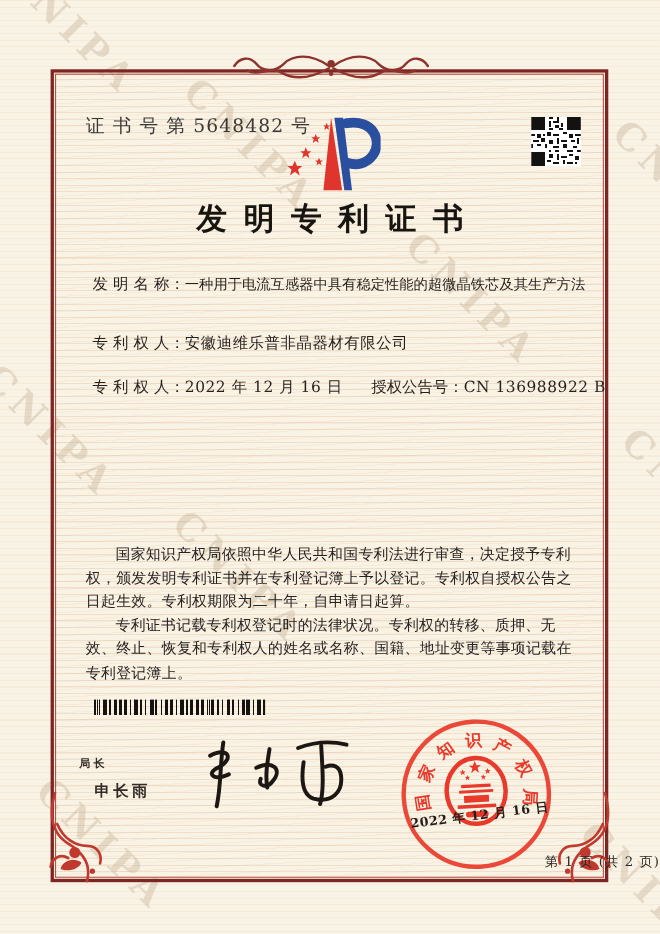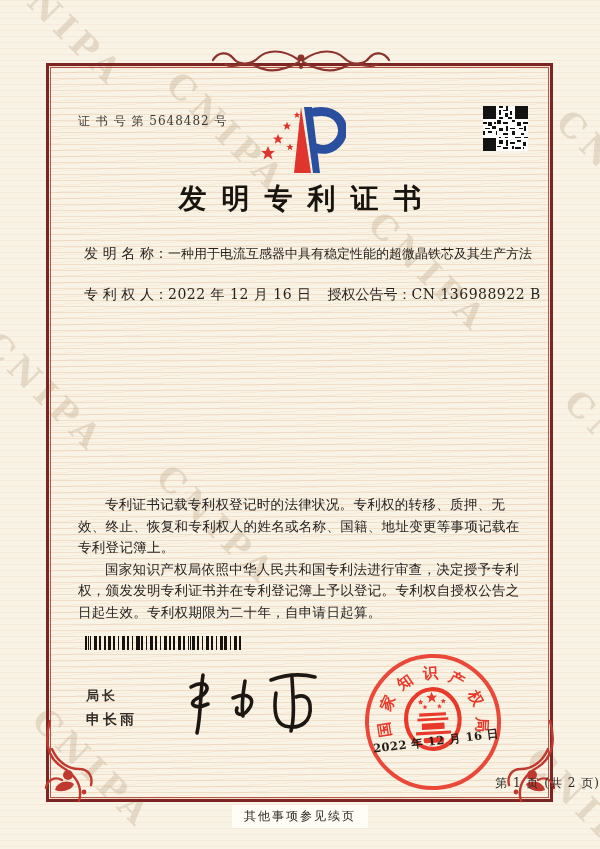--- a/index.html
+++ b/index.html
@@ -15,42 +15,42 @@
   
   .frame{position:absolute;left:46px;top:63px;width:501px;height:733px;
          border:3px solid #7d2523;z-index:2;
          background-image:repeating-linear-gradient(180deg, rgba(226,172,126,0.20) 0 1px, rgba(0,0,0,0) 1px 6px),
                           repeating-linear-gradient(177deg, rgba(226,172,126,0.12) 0 1px, rgba(0,0,0,0) 1px 7px);}
   .frame-inner{position:absolute;inset:1px;border:1px solid #b2544b;}
   .orn-top{position:absolute;left:210px;top:47px;z-index:3;}
   .orn-bl{position:absolute;left:40px;top:718px;z-index:3;transform:scaleX(-1);}
   .orn-br{position:absolute;left:498px;top:718px;z-index:3;}
   
-  .certno{position:absolute;left:78px;top:113px;z-index:4;font-size:12px;color:#3c3833;letter-spacing:1px;text-align:right;}
+  .certno{position:absolute;left:78px;top:103px;z-index:4;font-size:17px;color:#3c3833;letter-spacing:1px;text-align:right;}
   .logo{position:absolute;left:254px;top:103px;z-index:4;}
   .qr{position:absolute;left:483px;top:106px;z-index:4;}
   .title{position:absolute;left:0;top:180px;width:600px;z-index:4;text-align:center;
          font-size:28px;font-weight:700;letter-spacing:15px;text-indent:15px;color:#18140f;}
   .fields{position:absolute;left:84px;top:246px;width:460px;z-index:4;font-size:14px;color:#241f1a;}
-  .frow{margin-bottom:14px;line-height:15px;white-space:nowrap;}
+  .frow{margin-bottom:14px;line-height:26px;white-space:nowrap;}
   .frow.first{margin-bottom:26px;}
   .flabel{display:inline-block;width:70px;text-align:justify;text-align-last:justify;vertical-align:top;}
   .fcolon{display:inline-block;width:14px;vertical-align:top;}
   .fvalue{letter-spacing:0.5px;}
   .fvalue.long{font-size:13px;letter-spacing:0;}
-  .flabel.g2{margin-left:16px;}
+  .flabel.g2{margin-left:26px;}
   .paras{position:absolute;left:78px;top:494px;width:452px;z-index:4;
          font-size:13.5px;line-height:21.5px;color:#262220;}
   .paras p{margin:0;text-indent:2em;letter-spacing:0.3px;}
   .barcode{position:absolute;left:85px;top:636px;width:156px;height:14px;z-index:4;
     background-image:
       repeating-linear-gradient(90deg,#15120f 0 2px,rgba(0,0,0,0) 2px 5px,#15120f 5px 6px,rgba(0,0,0,0) 6px 9px,#15120f 9px 12px,rgba(0,0,0,0) 12px 14px),
       repeating-linear-gradient(90deg,rgba(0,0,0,0) 0 3px,#15120f 3px 4px,rgba(0,0,0,0) 4px 17px);}
-  .sig-title{position:absolute;left:86px;top:687px;z-index:4;font-family:"DejaVu Sans","Liberation Sans",sans-serif;
-             font-size:13px;font-weight:700;letter-spacing:3px;color:#332d28;}
+  .sig-title{position:absolute;left:72px;top:687px;z-index:4;font-family:"DejaVu Sans","Liberation Sans",sans-serif;
+             font-size:10px;font-weight:700;letter-spacing:3px;color:#332d28;}
   .sig-name{position:absolute;left:86px;top:711px;z-index:4;font-family:"DejaVu Sans","Liberation Sans",sans-serif;
             font-size:14px;font-weight:700;letter-spacing:3px;color:#332d28;}
   .sig{position:absolute;left:175px;top:665px;z-index:4;}
   
   .seal{position:absolute;left:365px;top:654px;width:136px;height:136px;z-index:5;
         border:4.5px solid rgba(232,57,42,0.92);border-radius:50%;box-sizing:border-box;
         transform:rotate(-3deg);}
   .emblem{position:absolute;left:50%;top:47%;transform:translate(-50%,-50%);}
   .rc{position:absolute;left:50%;top:50%;width:18px;height:18px;margin:-9px 0 0 -9px;
       text-align:center;font-size:15px;font-weight:700;color:#e8392a;line-height:18px;}
@@ -193,27 +193,30 @@
     </g>
   </svg>
 
   <div class="title">发明专利证书</div>
 
   <div class="fields">
     <div class="frow first">
       <span class="flabel">发明名称</span><span class="fcolon">：</span><span class="fvalue long">一种用于电流互感器中具有稳定性能的超微晶铁芯及其生产方法</span>
     </div>
     <div class="frow">
+      <span class="flabel">专利权人</span><span class="fcolon">：</span><span class="fvalue">安徽迪维乐普非晶器材有限公司</span>
+    </div>
+    <div class="frow">
       <span class="flabel">专利权人</span><span class="fcolon">：</span><span class="fvalue">2022 年 12 月 16 日</span><span class="flabel g2">授权公告号</span><span class="fcolon">：</span><span class="fvalue">CN 136988922 B</span>
     </div>
   </div>
 
   <div class="paras">
+    <p>国家知识产权局依照中华人民共和国专利法进行审查，决定授予专利权，颁发发明专利证书并在专利登记簿上予以登记。专利权自授权公告之日起生效。专利权期限为二十年，自申请日起算。</p>
     <p>专利证书记载专利权登记时的法律状况。专利权的转移、质押、无效、终止、恢复和专利权人的姓名或名称、国籍、地址变更等事项记载在专利登记簿上。</p>
-    <p>国家知识产权局依照中华人民共和国专利法进行审查，决定授予专利权，颁发发明专利证书并在专利登记簿上予以登记。专利权自授权公告之日起生效。专利权期限为二十年，自申请日起算。</p>
   </div>
 
   <div class="barcode"></div>
 
   <div class="sig-title">局长</div>
   <div class="sig-name">申长雨</div>
 
   <svg class="sig" width="145" height="75" viewBox="0 0 145 75">
     <g fill="none" stroke="#1c1713" stroke-width="3.6" stroke-linecap="round">
       <path d="M28,10 C25,30 26,50 22,68"></path>
@@ -249,15 +252,14 @@
     <span class="rc rc1">家</span>
     <span class="rc rc2">知</span>
     <span class="rc rc3">识</span>
     <span class="rc rc4">产</span>
     <span class="rc rc5">权</span>
     <span class="rc rc6">局</span>
     <div class="seal-date">2022 年 12 月 16 日</div>
   </div>
 
   <div class="pageinfo">第 1 页 (共 2 页)</div>
-  <div class="note">其他事项参见续页</div>
 
 </div>
 
 </body></html>

